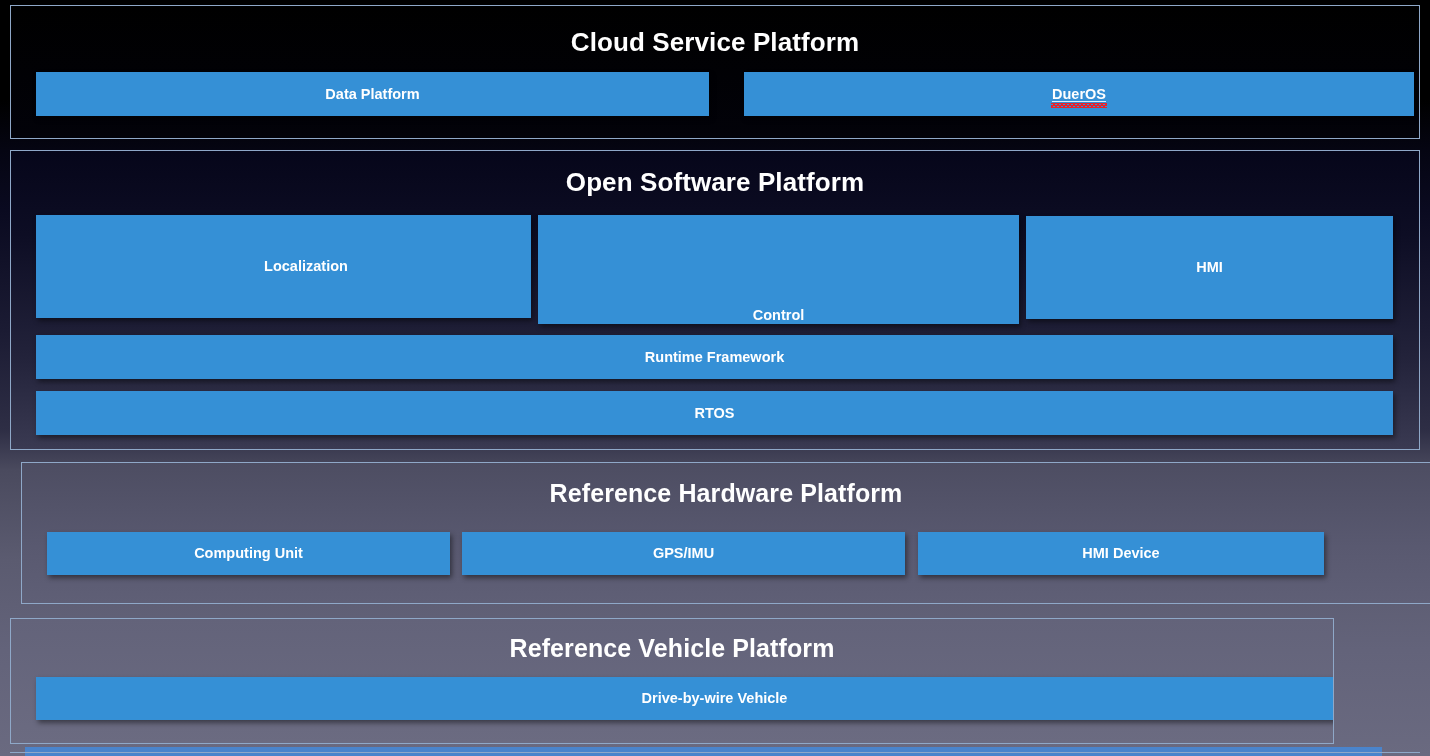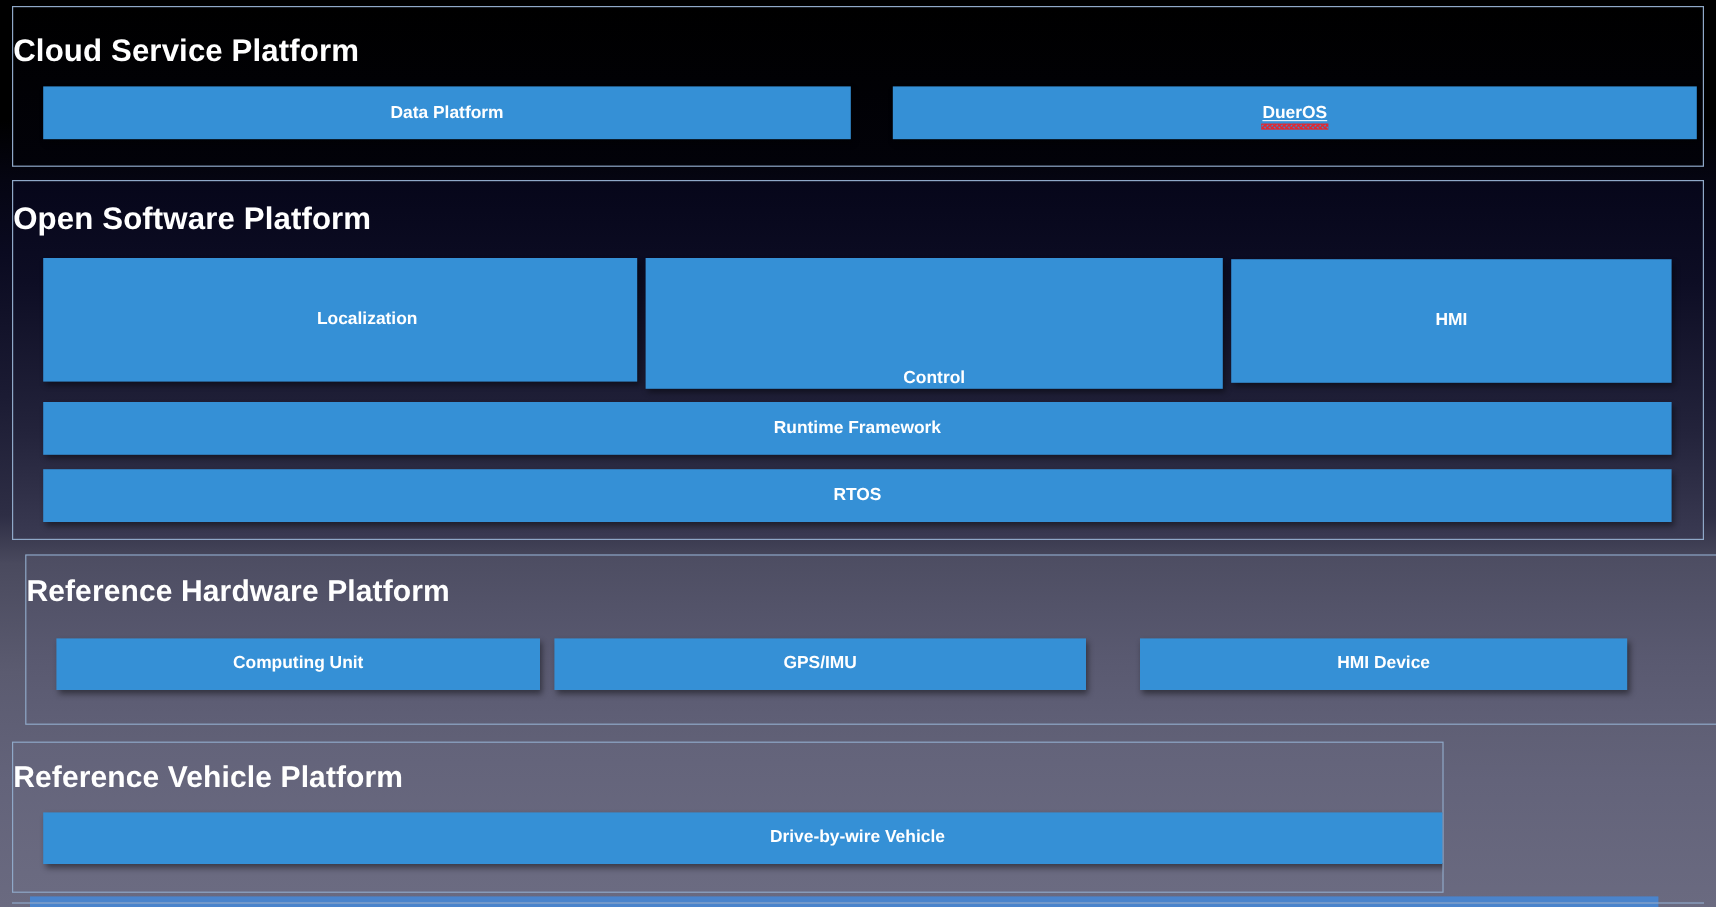--- a/index.html
+++ b/index.html
@@ -30,20 +30,21 @@
   
   .panel {
     position: absolute;
     border: 1px solid #8fa8c8;
     overflow: hidden;
   }
 
   .panel-title {
     color: #ffffff;
     font-weight: bold;
+    text-align: center;
     letter-spacing: 0.1px;
   }
 
   
   .bbox {
     position: absolute;
     background: #3590d6;
     box-shadow: 2px 3px 5px rgba(0,0,0,0.45);
     display: flex;
     align-items: center;
@@ -110,26 +111,26 @@
   
   #panel-hardware {
     left: 10px; top: 462px;
     width: 1410px; height: 142px;
     background: linear-gradient(to bottom, #4d4d62 0%, #595970 60%, #5f5f76 100%);
     margin-left: 11px;
   }
   #panel-hardware .panel-title { font-size: 25px; margin-top: 16px; }
   #box-computing-unit { left: 25px;  top: 69px; width: 403px; height: 43px; }
   #box-gps-imu        { left: 440px; top: 69px; width: 443px; height: 43px; }
-  #box-hmi-device     { left: 928px; top: 69px; width: 406px; height: 43px; }
+  #box-hmi-device     { left: 896px; top: 69px; width: 406px; height: 43px; }
 
   
   #panel-vehicle {
     left: 10px; top: 618px;
-    width: 1193px; height: 126px;
+    width: 1324px; height: 126px;
     background: linear-gradient(to bottom, #63637a 0%, #6b6b81 100%);
   }
   #panel-vehicle .panel-title { font-size: 25px; margin-top: 15px; }
   #box-drive-by-wire { left: 25px; top: 58px; width: 1357px; height: 43px; }
 
   
   #panel-next-peek {
     position: absolute;
     left: 10px; top: 752px;
     width: 1410px; height: 4px;

